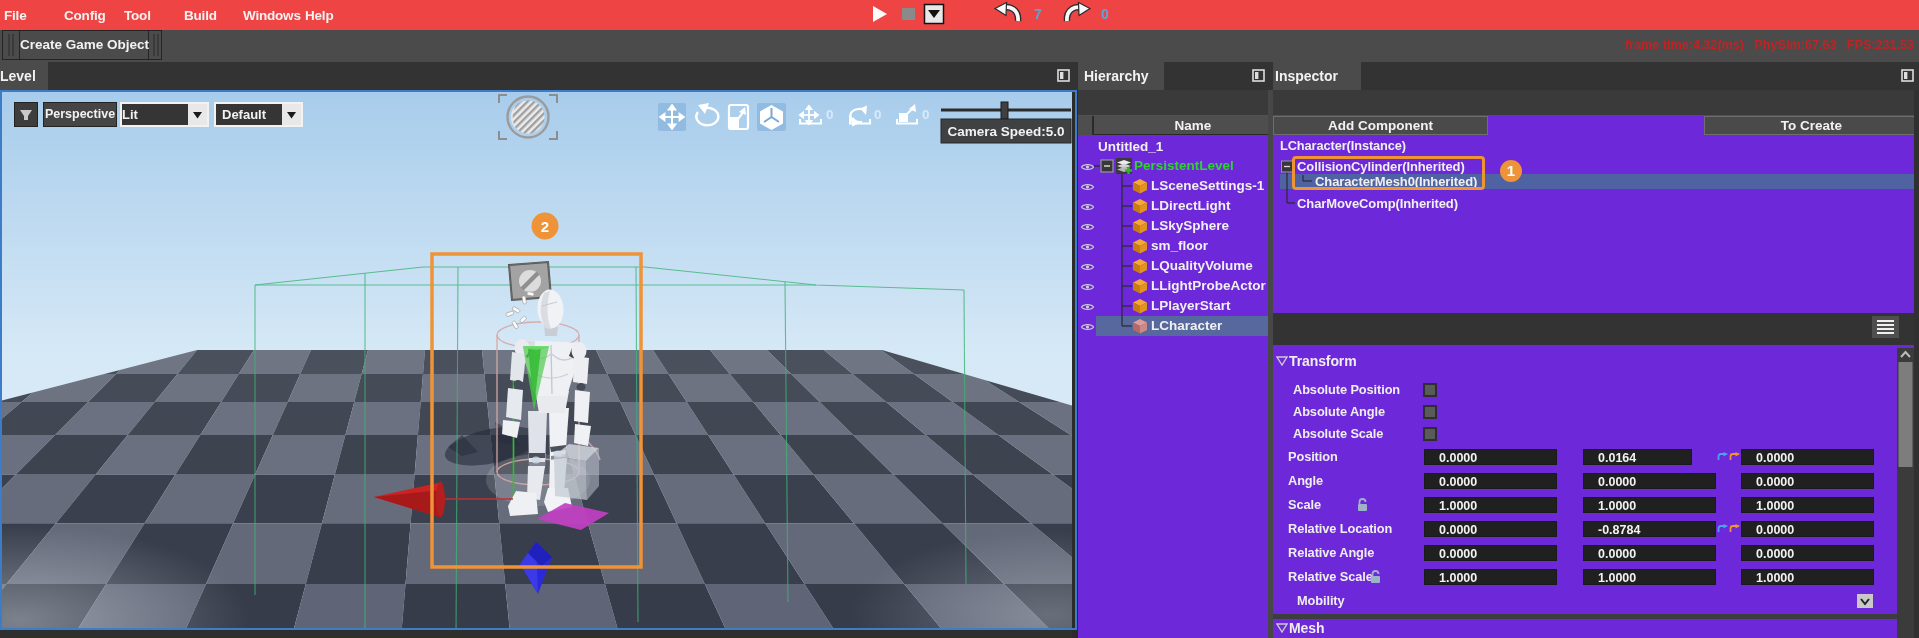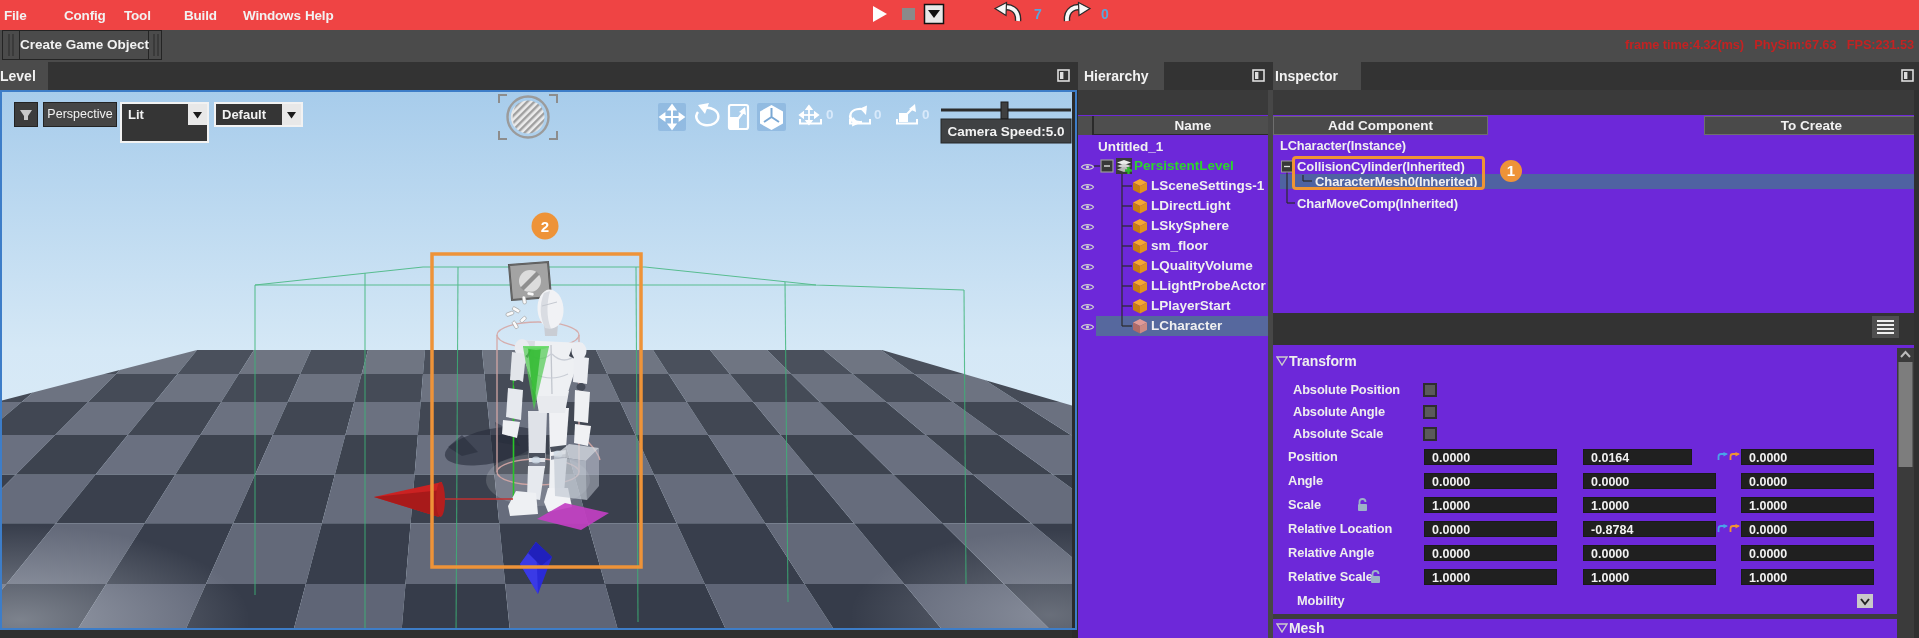--- a/index.html
+++ b/index.html
@@ -19,21 +19,21 @@
 .vpborder{left:0;top:90px;width:1077px;height:540px;border:2px solid #3d7dc8;z-index:50;pointer-events:none}
 .botstrip{left:0;top:630px;width:1078px;height:8px;background:#2f2f2f}
 .gutter{left:1072px;top:90px;width:6px;height:548px;background:#2b2b2b}
 .panel{top:90px;height:548px;background:#6d28d9}
 .pstrip{position:absolute;left:0;top:0;width:100%;height:25px;background:#3a3a3a}
 .hname{position:absolute;left:0px;top:26px;width:190px;height:19px;background:#4e4e4e;border-bottom:1px solid #2a2a2a}
 .hrow{position:absolute;left:18px;width:172px;height:20px;color:#f0f0f0;font-size:13.5px;font-weight:bold;line-height:20px;white-space:nowrap}
 .btn{position:absolute;background:#4a4a4a;border:1px solid #6e6e6e;color:#f2f2f2;font-size:13.5px;font-weight:bold;text-align:center}
 .itxt{position:absolute;color:#f0f0f0;font-size:12.8px;font-weight:bold;white-space:nowrap;letter-spacing:-0.1px}
 .fld{position:absolute;height:16px;background:#202020;color:#f2f2f2;font-size:12.5px;font-weight:bold;
- line-height:16px;padding-left:7px;border:1px solid #1a1a1a}
+ line-height:16px;padding-left:14px;border:1px solid #1a1a1a}
 .lbl{position:absolute;color:#eeeeee;font-size:12.8px;font-weight:bold;white-space:nowrap;letter-spacing:-0.1px}
 .chk{position:absolute;width:14px;height:14px;background:#5a5a5a;border:2px solid #2e2e2e}
 </style></head><body>
 <div class="abs menubar">
 <span class="mi" style="left:4px">File</span>
 <span class="mi" style="left:64px">Config</span>
 <span class="mi" style="left:124px">Tool</span>
 <span class="mi" style="left:184px">Build</span>
 <span class="mi" style="left:243px">Windows</span>
 <span class="mi" style="left:305px">Help</span>
@@ -401,22 +401,22 @@
     </g>
 <line x1="941" y1="20" x2="1071" y2="20" stroke="#2c2c2c" stroke-width="3"></line>
 <rect x="1001" y="12" width="7" height="17" fill="#3f3f3f" stroke="#1d1d1d"></rect>
 <rect x="941" y="29" width="130" height="24" fill="#3a3a3a" opacity="0.95" stroke="#1f1f1f"></rect>
 <text x="1006" y="46" text-anchor="middle" font-size="13.5" font-weight="bold" fill="#f2f2f2" font-family="Liberation Sans">Camera Speed:5.0</text>
 </svg>
 <div class="abs" style="left:14px;top:102px;width:24px;height:25px;background:#3d3d3d;border:1px solid #232323">
  <svg width="22" height="23">
       <path d="M5,7 L17,7 L13,13 L13,17 L9,17 L9,13 Z" fill="#c9c9c9"></path>
     </svg></div>
-<div class="abs" style="left:43px;top:102px;width:74px;height:25px;background:#454545;border:1px solid #232323;color:#f2f2f2;font-size:12.5px;font-weight:normal;text-align:center;line-height:23px">Perspective</div>
-<div class="abs" style="left:120px;top:102px;width:89px;height:41px;background:#353535;border:2px solid #f2f2f2;color:#f2f2f2;font-size:13px;font-weight:bold;line-height:21px;padding-left:6px">Lit
+<div class="abs" style="left:43px;top:102px;width:74px;height:25px;background:#454545;border:1px solid #232323;color:#f2f2f2;font-size:12.5px;font-weight:bold;text-align:center;line-height:23px">Perspective</div>
+<div class="abs" style="left:120px;top:102px;width:89px;height:25px;background:#353535;border:2px solid #f2f2f2;color:#f2f2f2;font-size:13px;font-weight:bold;line-height:21px;padding-left:0">Lit
  <div class="abs" style="right:0;top:0;width:19px;height:21px;background:#e8e8e8"><svg width="19" height="21">
         <path d="M5,8 L14,8 L9.5,14.5 Z" fill="#1a1a1a"></path>
       </svg></div></div>
 <div class="abs" style="left:214px;top:102px;width:89px;height:25px;background:#353535;border:2px solid #f2f2f2;color:#f2f2f2;font-size:13px;font-weight:bold;line-height:21px;padding-left:6px">Default
  <div class="abs" style="right:0;top:0;width:19px;height:21px;background:#e8e8e8"><svg width="19" height="21">
         <path d="M5,8 L14,8 L9.5,14.5 Z" fill="#1a1a1a"></path>
       </svg></div></div>
 <div class="abs vpborder"></div>
 <div class="abs botstrip"></div>
 <div class="abs gutter"></div>

